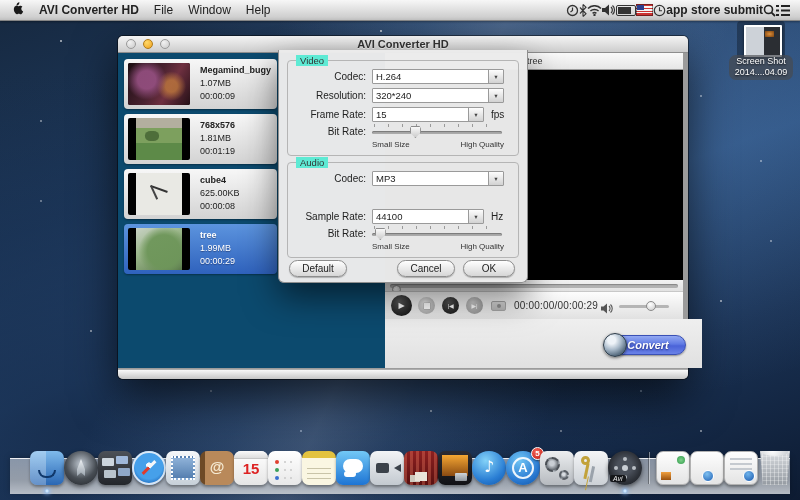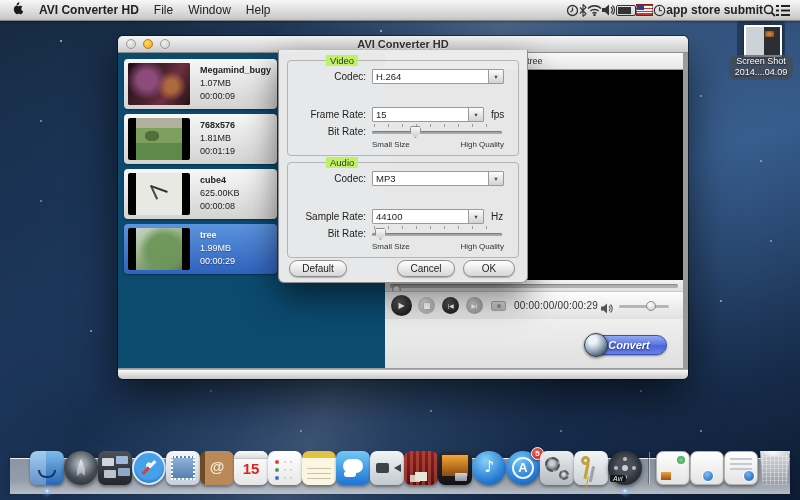--- a/index.html
+++ b/index.html
@@ -94,38 +94,38 @@
   .b-stop i{width:6px;height:6px;background:#fff;box-shadow:0 0 1px rgba(0,0,0,.5);}
   .b-prev{left:57px;top:5px;width:17px;height:17px;background:radial-gradient(circle at 40% 30%,#555,#111);font-size:6px;}
   .b-next{left:81px;top:5px;width:17px;height:17px;background:radial-gradient(circle at 40% 30%,#cfcfcf,#8a8a8a);font-size:6px;}
   .b-cam{position:absolute;left:106px;top:9px;width:15px;height:10px;border-radius:2px;background:linear-gradient(#dcdcdc,#b5b5b5);border:1px solid #a5a5a5;box-sizing:border-box;}
   .b-cam::after{content:"";position:absolute;left:5px;top:2px;width:4px;height:4px;border-radius:50%;background:#8f8f8f;}
   .time-text{position:absolute;left:129px;top:8px;font-size:10px;color:#333;letter-spacing:.2px;}
   .speaker{position:absolute;left:216px;top:8px;}
   .vol-track{position:absolute;left:234px;top:13px;width:50px;height:3px;background:#b5b5b5;border-radius:2px;}
   .vol-knob{position:absolute;left:27px;top:-4px;width:10px;height:10px;border-radius:50%;
     background:radial-gradient(circle at 40% 30%,#fff,#cacaca);border:1px solid #8a8a8a;box-sizing:border-box;}
-  .convert-area{position:absolute;left:0;top:266px;width:298px;height:49px;background:linear-gradient(#efefef,#e0e0e0);}
+  .convert-area{position:absolute;left:0;top:266px;width:298px;height:49px;background:linear-gradient(#efefef,#e0e0e0);padding-left:19px;}
   .convert-btn{position:absolute;right:16px;top:16px;width:76px;height:20px;border-radius:11px;
     background:linear-gradient(#93a9f2 0%,#5f7ae4 45%,#4a63d8 55%,#6a82e8 100%);border:1px solid #3a50b5;box-sizing:border-box;
     color:#fff;font-size:11px;font-weight:bold;font-style:italic;text-align:center;line-height:18px;
     text-shadow:0 1px 2px rgba(0,0,60,.6);box-shadow:0 1px 2px rgba(0,0,0,.4);cursor:pointer;}
   .convert-globe{position:absolute;left:-8px;top:-3px;width:24px;height:24px;border-radius:50%;
     background:radial-gradient(circle at 35% 28%,#eef3f8 0 18%,#a8b9c9 45%,#5c7184 72%,#2e3f4d);
     border:1px solid #2c3b48;box-sizing:border-box;box-shadow:0 1px 3px rgba(0,0,0,.5);}
   .bottombar{position:absolute;left:0;top:333px;width:570px;height:10px;border-radius:0 0 5px 5px;
     background:linear-gradient(#f8f8f8,#c6c6c6);border-top:1px solid #adadad;box-sizing:border-box;}
   
   .sheet{position:absolute;left:278px;top:50px;width:250px;height:233px;background:rgba(236,236,236,.98);
     border:1px solid #8f8f8f;border-top:none;border-radius:0 0 6px 6px;box-sizing:border-box;
     box-shadow:0 14px 34px rgba(0,0,0,.55);z-index:20;font-size:10px;color:#222;}
   .group{position:absolute;left:8px;right:8px;border:1px solid #b5b5b5;border-radius:4px;}
   .group-video{top:10px;height:94px;}
   .group-audio{top:112px;height:94px;}
-  .group-label{position:absolute;top:-6px;left:8px;background:#bef264;padding:0 4px;font-size:9.5px;color:#333;margin-left:30px;}
+  .group-label{position:absolute;top:-6px;left:8px;background:#5eead4;padding:0 4px;font-size:9.5px;color:#333;}
   .row{position:absolute;left:0;right:8px;height:15px;display:flex;align-items:center;}
   .row .lbl{width:78px;text-align:right;padding-right:6px;font-size:10px;color:#222;flex:none;}
   .combo{display:flex;height:15px;border:1px solid #9a9a9a;background:#fff;box-sizing:border-box;border-radius:1px;}
   .combo .val{flex:1;font-size:9.5px;padding:1px 3px 0;white-space:nowrap;overflow:hidden;}
   .combo .dd{width:14px;border-left:1px solid #9a9a9a;background:linear-gradient(#fdfdfd,#d2d2d2);
     display:flex;align-items:center;justify-content:center;font-size:5.5px;color:#444;cursor:pointer;}
   .w-big{width:132px;}.w-mid{width:112px;}
   .unit{margin-left:7px;font-size:10px;color:#222;}
   .slider-zone{position:relative;width:130px;height:15px;}
   .ticks{position:absolute;left:2px;right:2px;top:0;height:3px;
@@ -384,20 +384,27 @@
   <div class="sheet">
     <div class="group group-video">
       <span class="group-label">Video</span>
       <div class="row" style="top:8px">
         <span class="lbl">Codec:</span>
         <div class="combo w-big">
           <span class="val">H.264</span>
           <span class="dd">▼</span>
         </div>
       </div>
+      <div class="row" style="top:27px">
+        <span class="lbl">Resolution:</span>
+        <div class="combo w-big">
+          <span class="val">320*240</span>
+          <span class="dd">▼</span>
+        </div>
+      </div>
       <div class="row" style="top:46px">
         <span class="lbl">Frame Rate:</span>
         <div class="combo w-mid">
           <span class="val">15</span>
           <span class="dd">▼</span>
         </div>
         <span class="unit">fps</span>
       </div>
       <div class="row" style="top:63px">
         <span class="lbl">Bit Rate:</span>

